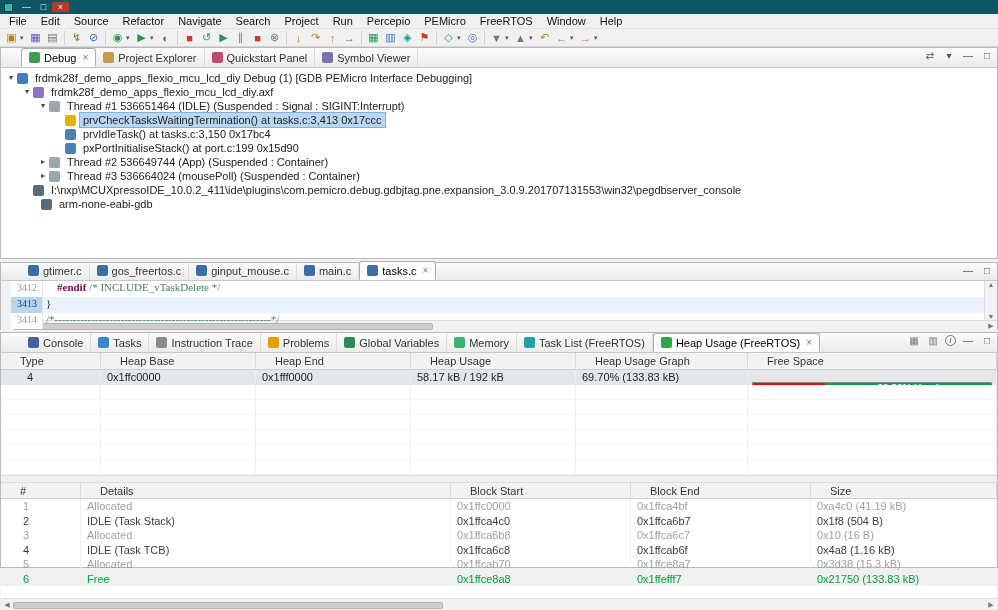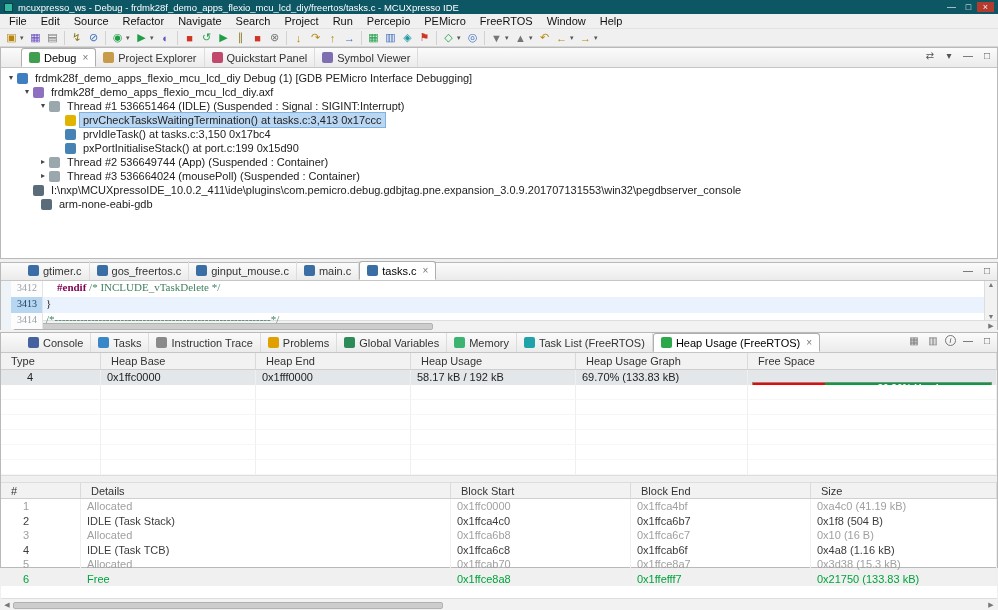--- a/index.html
+++ b/index.html
@@ -62,21 +62,21 @@
   .tok-dir { color:#7f0055; font-weight:bold; }
   .tok-com { color:#3f7f5f; }
   .vscroll { position:absolute; right:0; top:0; width:13px; height:39px; background:#f2f2f2; border-left:1px solid #ddd; display:flex; flex-direction:column; justify-content:space-between; align-items:center; font-size:7px; color:#777; }
   .hscroll { height:11px; background:#f2f2f2; border-top:1px solid #ddd; display:flex; align-items:center; font-size:7px; color:#777; }
   .hs-arrow { width:12px; text-align:center; }
   .hs-thumb { height:7px; background:#cdcdcd; border:1px solid #b2b2b2; border-radius:2px; }
 
   
   .heap-grid { display:grid; grid-template-columns:100px 155px 155px 165px 172px 1fr; }
   .block-grid { display:grid; grid-template-columns:80px 370px 180px 180px 1fr; }
-  .th { background:#f2f2f2; border-bottom:1px solid #cfcfcf; border-right:1px solid #dadada; padding:2px 10px; font-size:11px; color:#333; height:17px; }
+  .th { background:#f2f2f2; border-bottom:1px solid #cfcfcf; border-right:1px solid #dadada; padding:2px 19px; font-size:11px; color:#333; height:17px; }
   .bth { height:16px; }
   .td { padding:1px 6px; font-size:11px; border-right:1px solid #efefef; height:15px; line-height:13px; overflow:hidden; white-space:nowrap; }
   .btd { height:14.5px; }
   .hrow.selected .td { background:#e4e7ea; }
   .hrow.empty .td { border-bottom:1px solid #f6f6f6; }
   .pad-type { padding-left:26px; }
   .pad-num { padding-left:22px; }
   .graph-cell { padding:12px 4px 1px 4px; }
   .graph-bar { display:flex; height:12px; width:100%; border:1px solid #8a8a8a; }
   .gseg-red { height:100%; }
@@ -88,21 +88,20 @@
   .filler { height:12px; background:#fff; }
   .bot-hscroll { height:13px; }
 </style>
 </head>
 <body>
 
 <div class="win">
 
   <div class="titlebar">
     <span class="app-icon"></span>
-    <span class="title">mcuxpresso_ws - Debug - frdmk28f_demo_apps_flexio_mcu_lcd_diy/freertos/tasks.c - MCUXpresso IDE</span>
     <span class="winctl">—</span>
     <span class="winctl">□</span>
     <span class="winctl close">×</span>
   </div>
 
   <div class="menubar">
     <span class="menu-item">File</span>
     <span class="menu-item">Edit</span>
     <span class="menu-item">Source</span>
     <span class="menu-item">Refactor</span>

